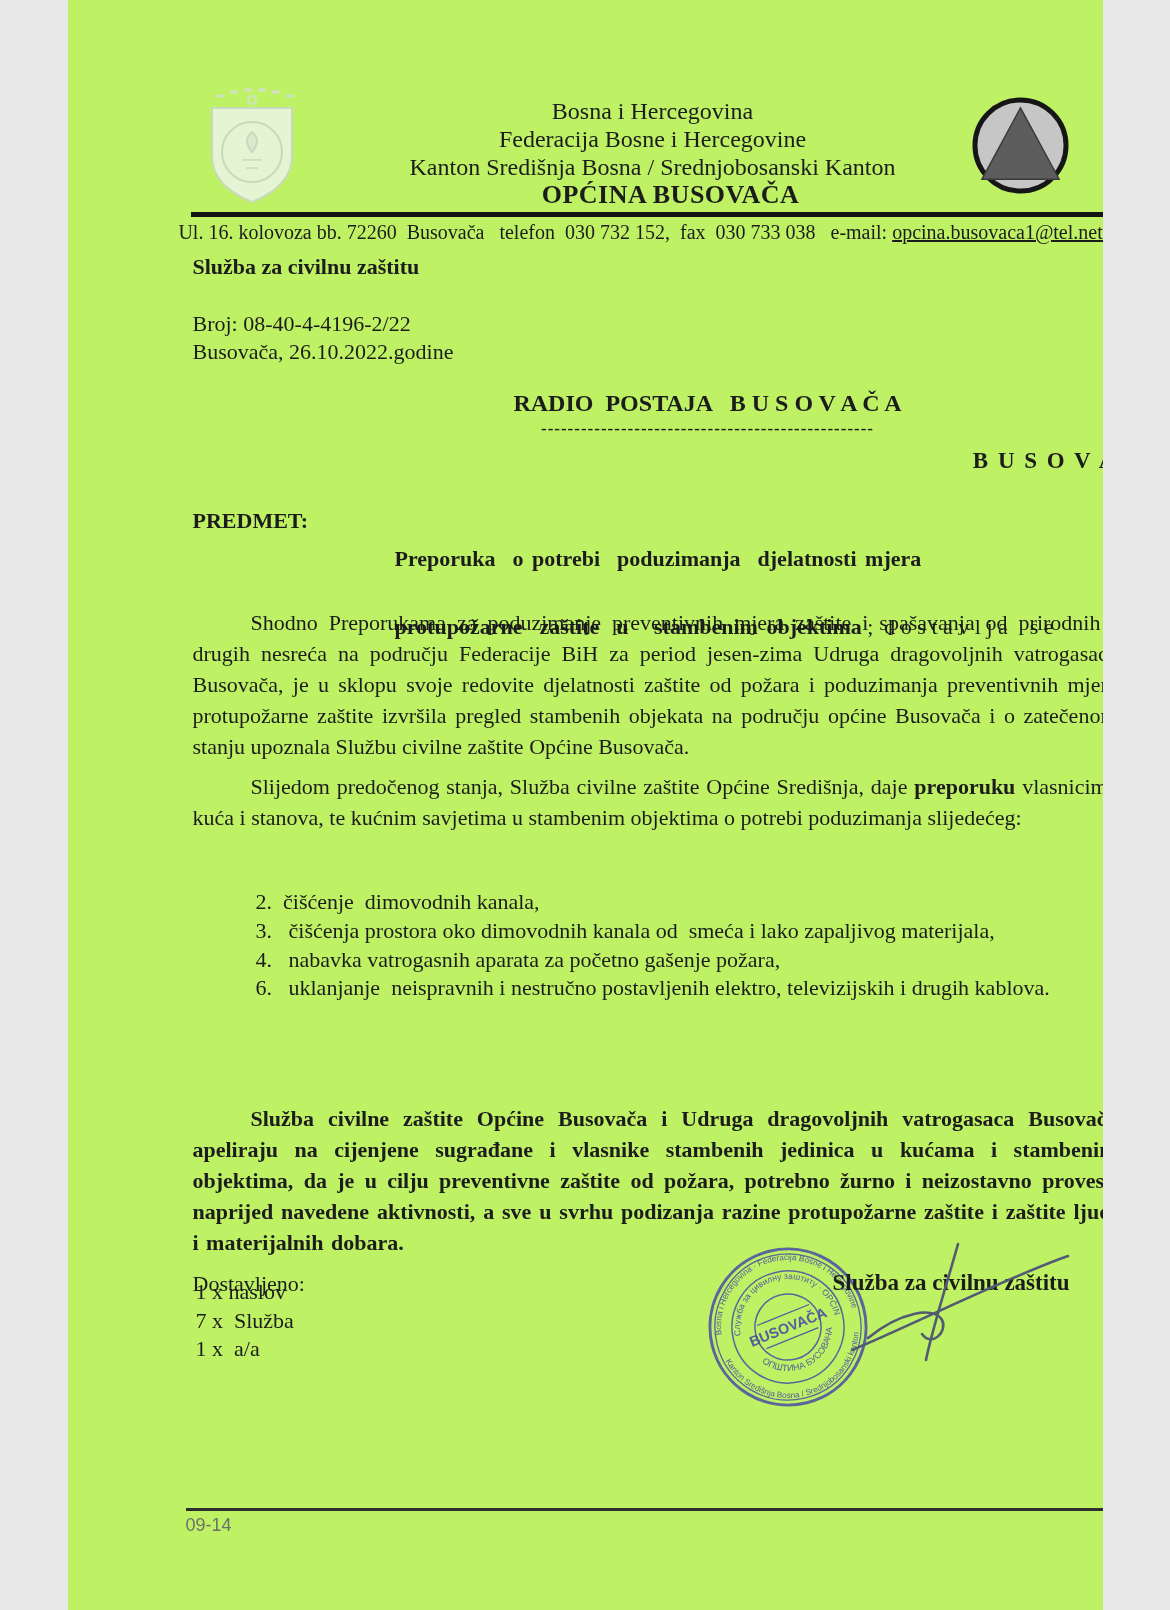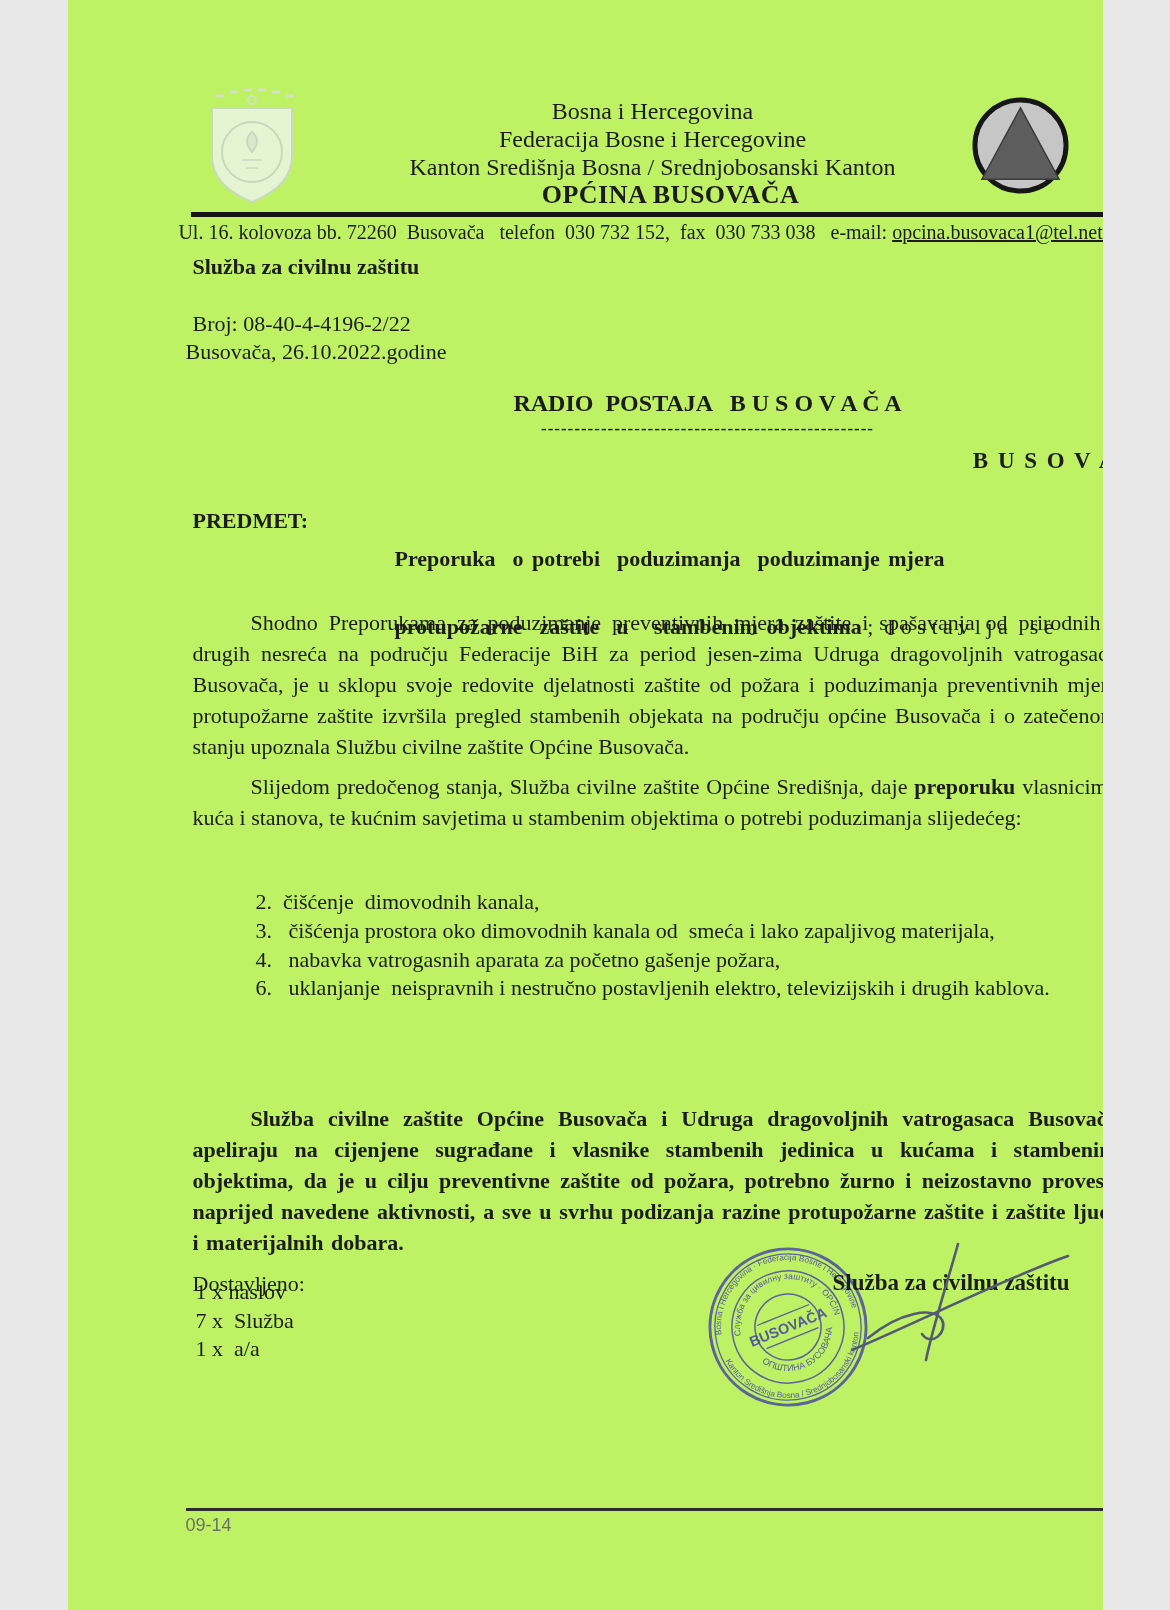--- a/index.html
+++ b/index.html
@@ -21,21 +21,21 @@
   .header-center{left:0;top:97px;width:1170px;text-align:center;line-height:28px;font-size:24px;}
   .header-center .org-bold{font-size:26px;font-weight:bold;letter-spacing:.5px;padding-left:36px;}
   .logo-right{left:903px;top:96px;width:99px;height:99px;}
   .header-rule{left:123px;top:212px;width:928px;height:5px;background:#141414;}
   .address{left:0;top:221px;width:1170px;text-align:center;font-size:20px;}
   .address a{color:#1c1c1c;text-decoration:underline;}
 
   
   .dept{left:125px;top:254px;font-size:22px;font-weight:bold;}
   .broj{left:125px;top:311px;font-size:22px;}
-  .pdate{left:118px;top:339px;font-size:22px;}
+  .pdate{left:125px;top:339px;font-size:22px;}
 
   
   .title1{left:180px;top:390px;width:920px;text-align:center;font-size:24px;font-weight:bold;}
   .tdivider{left:180px;top:418px;width:920px;text-align:center;font-size:17px;font-weight:bold;letter-spacing:1px;line-height:22px;}
   .title2{left:180px;top:448px;width:920px;text-align:right;font-size:23px;font-weight:bold;letter-spacing:2px;}
 
   
   .subj-label{left:125px;top:508px;font-size:22px;font-weight:bold;}
   .subj-body{left:305px;top:508px;width:720px;font-size:22px;line-height:34px;}
   .subj-body .b{word-spacing:3px;}
@@ -96,21 +96,21 @@
   <div class="abs dept">Služba za civilnu zaštitu</div>
   <div class="abs broj">Broj: 08-40-4-4196-2/22</div>
   <div class="abs pdate">Busovača, 26.10.2022.godine</div>
 
   <div class="abs title1 pre">RADIO  POSTAJA   B U S O V A Č A</div>
   <div class="abs tdivider">--------------------------------------------------</div>
   <div class="abs title2 pre">B U S O V A Č A</div>
 
   <div class="abs subj-label">PREDMET:</div>
   <div class="abs subj-body pre">
-    <span class="b">Preporuka  o potrebi  poduzimanja  poduzimanje mjera</span><br>
+    <span class="b">Preporuka  o potrebi  poduzimanja  djelatnosti mjera</span><br>
     <span class="b">protupožarne  zaštite  u   stambenim objektima</span><span class="subj-rest"> ;  d o s t a v l j a    s e</span>
   </div>
 
   <div class="abs para p1">Shodno Preporukama za poduzimanje preventivnih mjera zaštite i spašavanja od prirodnih i drugih nesreća na području Federacije BiH za period jesen-zima Udruga dragovoljnih vatrogasaca Busovača, je u sklopu svoje redovite djelatnosti zaštite od požara i poduzimanja preventivnih mjera protupožarne zaštite izvršila pregled stambenih objekata na području općine Busovača i o zatečenom stanju upoznala Službu civilne zaštite Općine Busovača.</div>
 
   <div class="abs para p2"><span>Slijedom predočenog stanja, Služba civilne zaštite Općine Središnja, daje </span><b>preporuku</b><span> vlasnicima kuća i stanova, te kućnim savjetima u stambenim objektima o potrebi poduzimanja slijedećeg:</span></div>
 
   <div class="abs list">
     <div class="pre">2.  čišćenje  dimovodnih kanala,</div>
     <div class="pre">3.   čišćenja prostora oko dimovodnih kanala od  smeća i lako zapaljivog materijala,</div>

